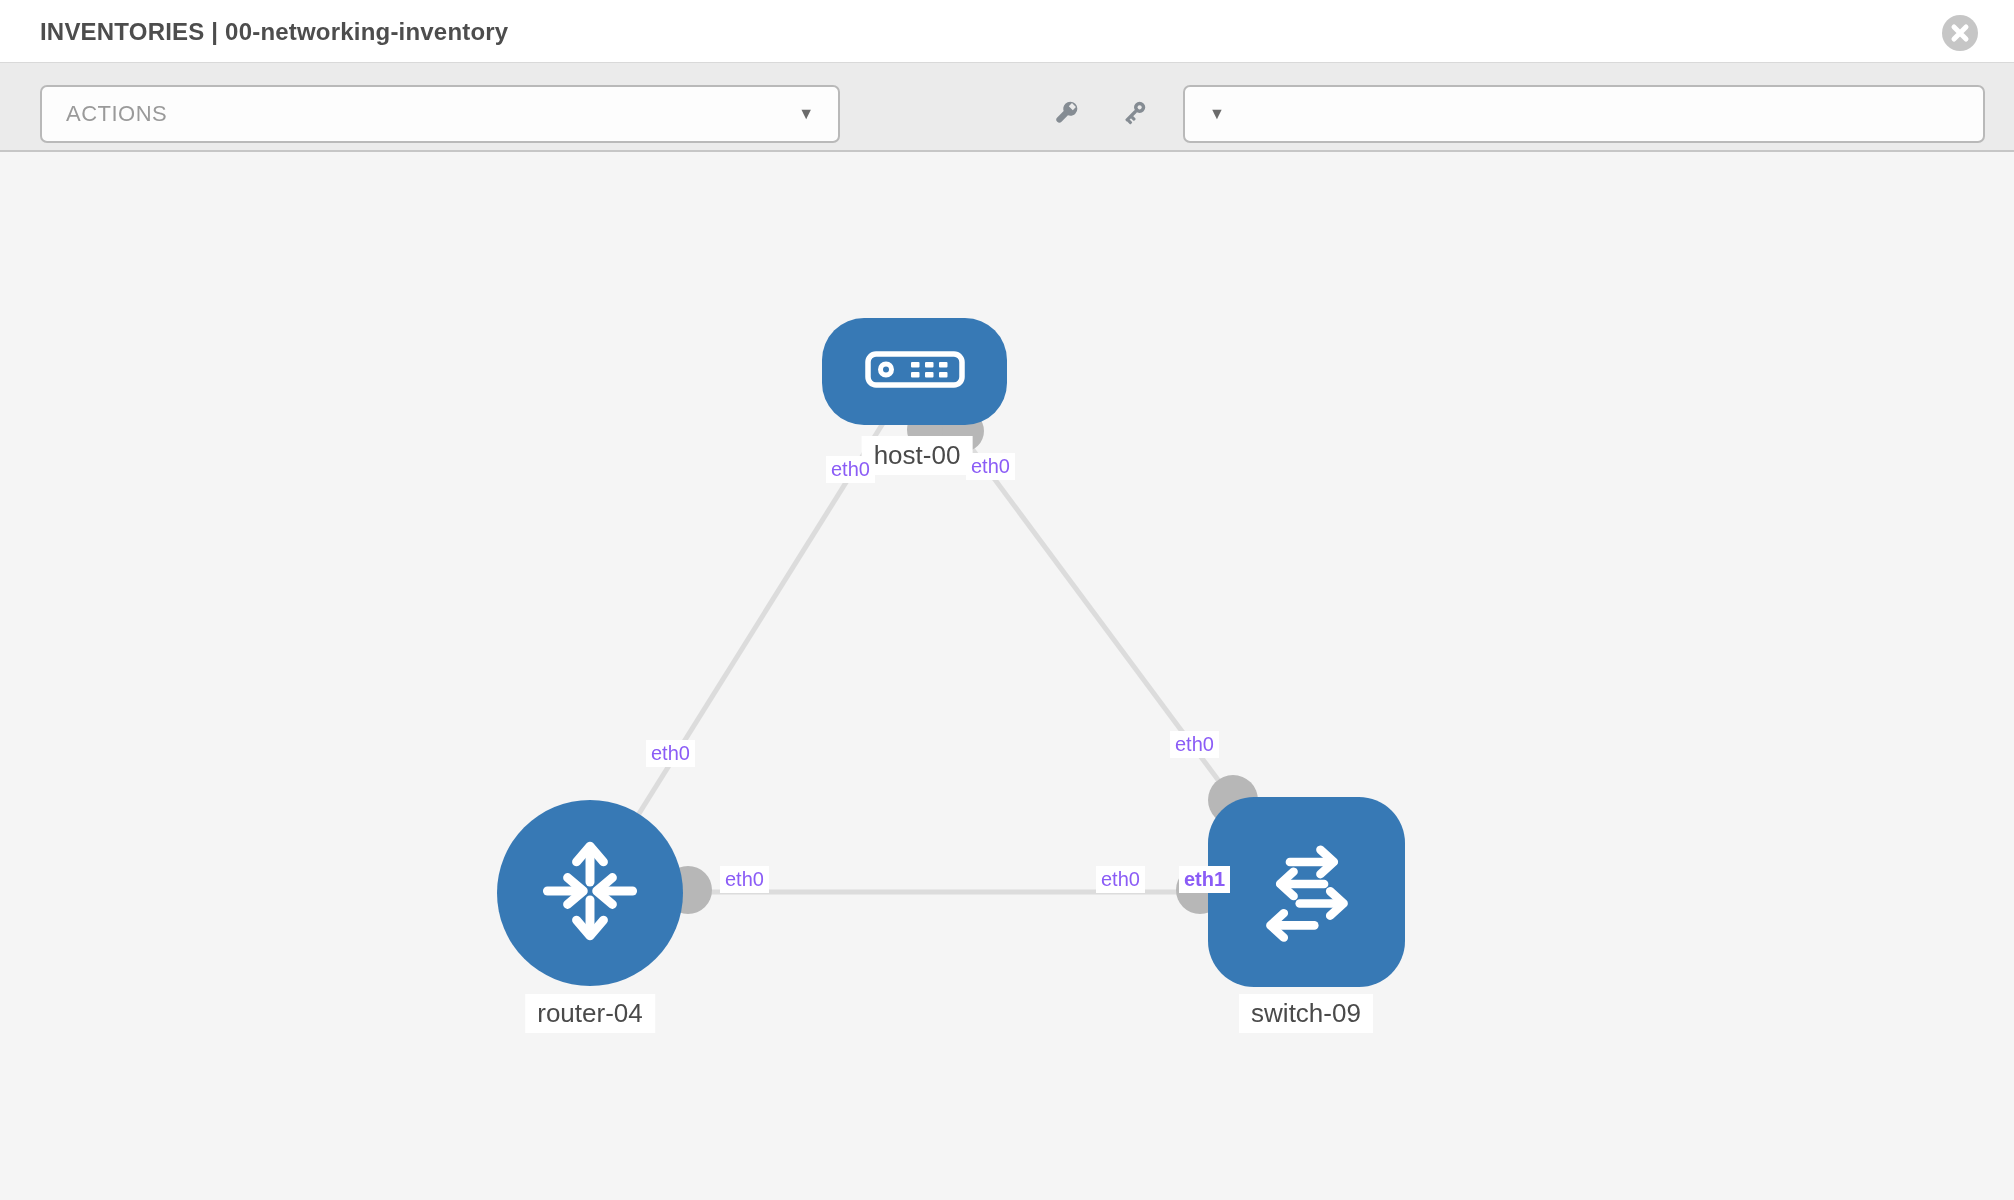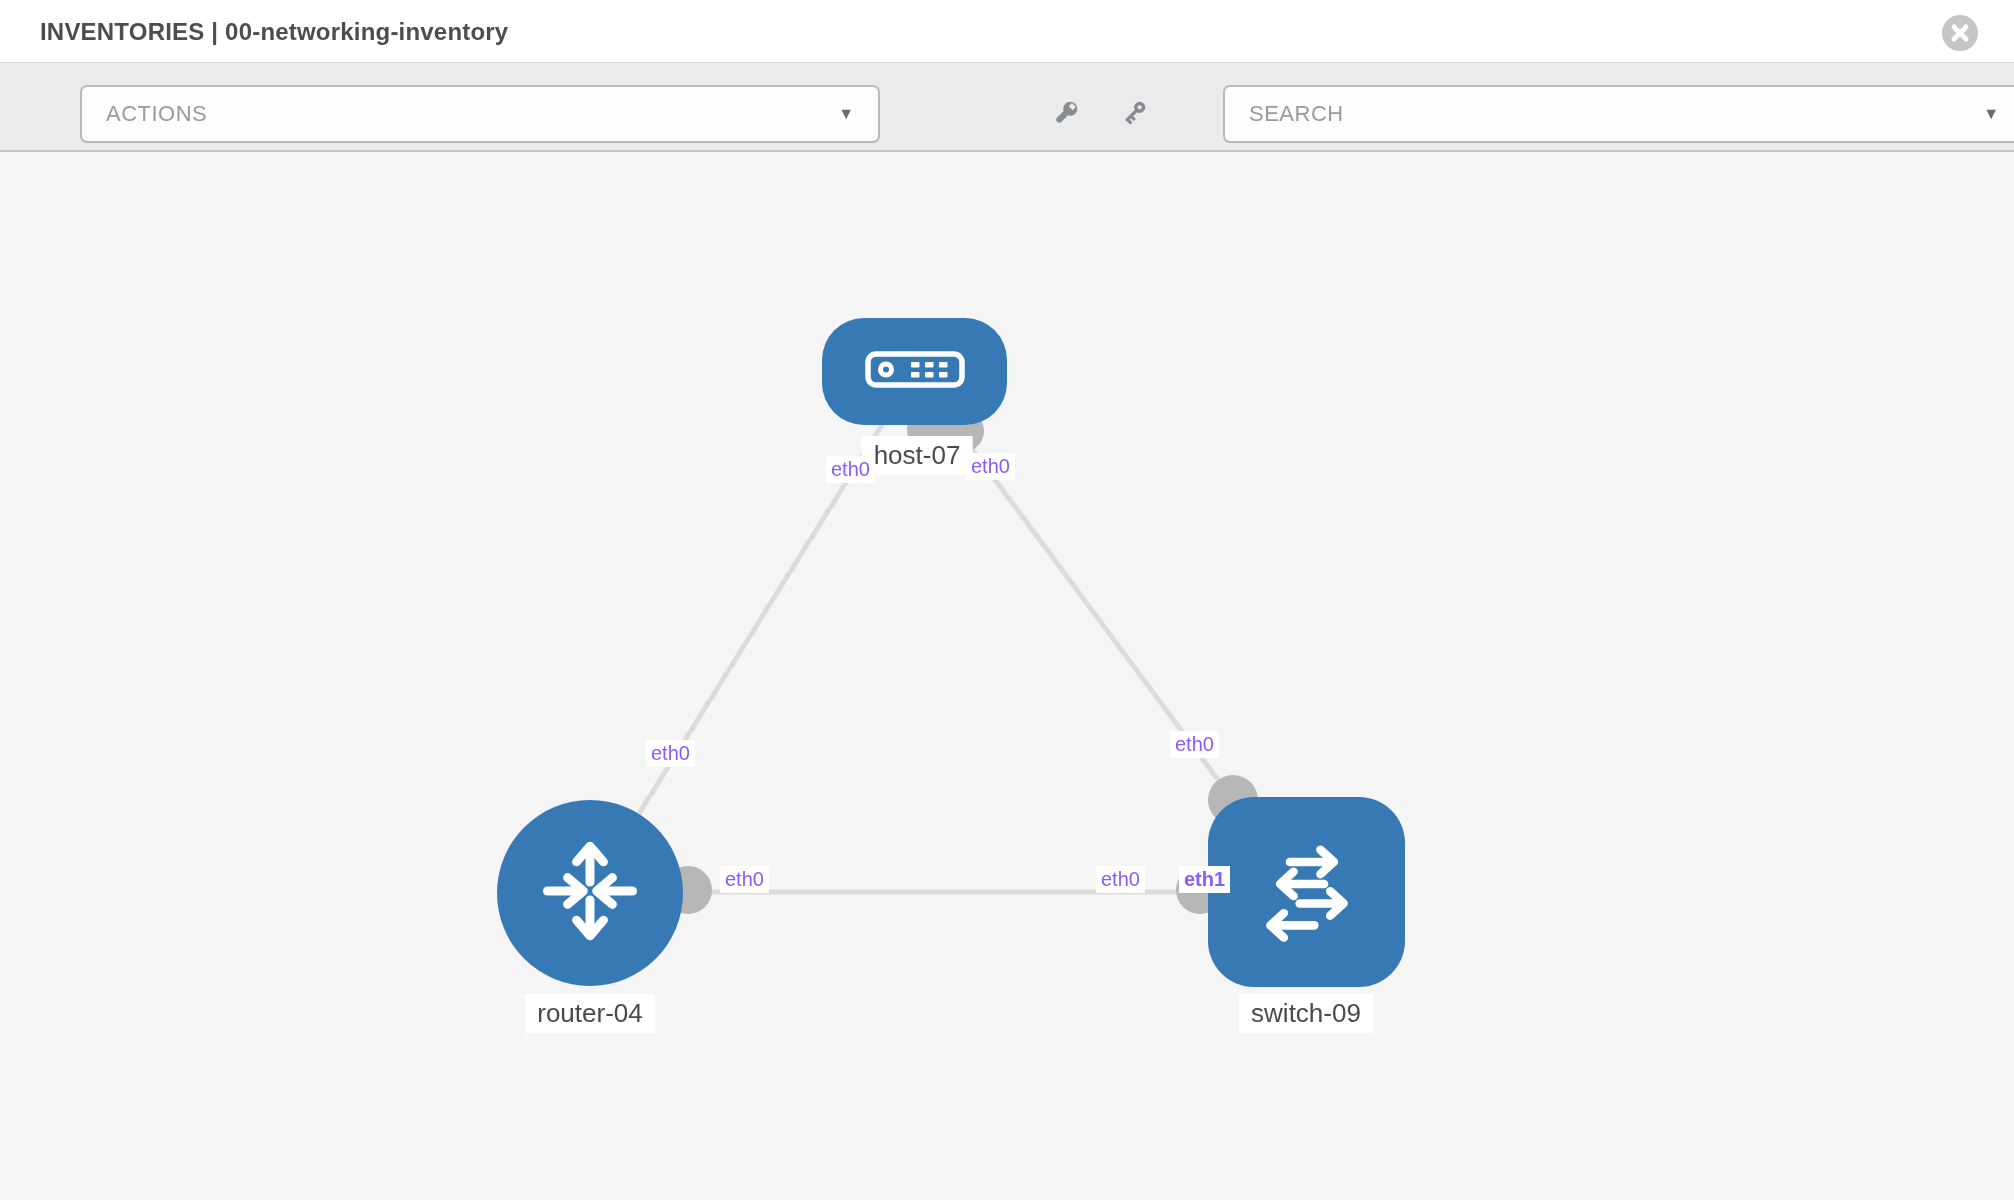--- a/index.html
+++ b/index.html
@@ -8,21 +8,21 @@
   
   .header { position:absolute; left:0; top:0; width:2014px; height:62px; background:#ffffff; }
   .header-title { position:absolute; left:40px; top:18px; font-size:24px; font-weight:bold; color:#4d4d4d; letter-spacing:0.2px; }
   .close-btn { position:absolute; left:1942px; top:15px; width:36px; height:36px; border-radius:50%;
                background:#c6c6c6; cursor:pointer; }
   .close-btn svg { position:absolute; left:8px; top:8px; }
 
   
   .toolbar { position:absolute; left:0; top:62px; width:2014px; height:90px; background:#ebebeb; border-top:1px solid #d9d9d9; border-bottom:2px solid #c6c6c6; }
   .dropdown { position:absolute; top:22px; height:58px; background:#fdfdfd; border:2px solid #b9b9b9; border-radius:7px;
-              display:flex; align-items:center; padding:16px 24px; cursor:pointer;margin-left:40px; }
+              display:flex; align-items:center; padding:16px 24px; cursor:pointer; }
   .dropdown-actions { left:40px; width:800px; }
   .dropdown-search { left:1183px; width:802px; }
   .dropdown-label { font-size:22px; color:#9a9a9a; letter-spacing:0.5px; flex:1; }
   .dropdown-caret { font-size:16px; color:#6b6b6b; }
   .tool-btn { position:absolute; top:30px; width:44px; height:44px; display:flex; align-items:center; justify-content:center; cursor:pointer; }
   .tool-btn-wrench { left:1044px; }
   .tool-btn-key { left:1112px; }
 
   
   .canvas { position:absolute; left:0; top:152px; width:2014px; height:1048px; background:#f5f5f5; overflow:hidden; }
@@ -96,21 +96,20 @@
           <path fill-rule="evenodd" d="M32 3 a12 12 0 1 1 0 24 a12 12 0 1 1 0 -24 Z M32 10.5 a4.5 4.5 0 1 0 0 9 a4.5 4.5 0 1 0 0 -9 Z"></path>
           <rect x="28.5" y="25" width="7" height="31" rx="2.5"></rect>
           <rect x="34" y="38" width="10" height="6.5" rx="2"></rect>
           <rect x="34" y="48.5" width="10" height="6.5" rx="2"></rect>
         </g>
       </svg>
     </span>
   </div>
 
   <div class="dropdown dropdown-search">
-    <span class="dropdown-label">SEARCH</span>
     <span class="dropdown-caret">▼</span>
   </div>
 </div>
 
 <div class="canvas">
 
   <svg class="links-layer" width="2014" height="1048">
 
     <line x1="915" y1="220" x2="590" y2="740" stroke="#dcdcdc" stroke-width="5"></line>
     <line x1="915" y1="220" x2="1233" y2="648" stroke="#dcdcdc" stroke-width="5"></line>
@@ -161,21 +160,21 @@
         <path d="M64 45 H32"></path>
           <path d="M39 35 L28 45 L39 55"></path>
         <path d="M44 61 H76"></path>
           <path d="M69 51 L80 61 L69 71"></path>
         <path d="M56 79 H24"></path>
           <path d="M31 69 L20 79 L31 89"></path>
       </svg>
     </span>
   </div>
 
-  <div class="node-label label-host">host-07</div>
+  <div class="node-label label-host">host-00</div>
   <div class="node-label label-router">router-04</div>
   <div class="node-label label-switch">switch-09</div>
 
   <div class="if-label if-host-left">eth0</div>
   <div class="if-label if-host-right">eth0</div>
   <div class="if-label if-router-top">eth0</div>
   <div class="if-label if-switch-top">eth0</div>
   <div class="if-label if-router-right">eth0</div>
   <div class="if-label if-switch-back">eth0</div>
   <div class="if-label if-switch-front">eth1</div>

